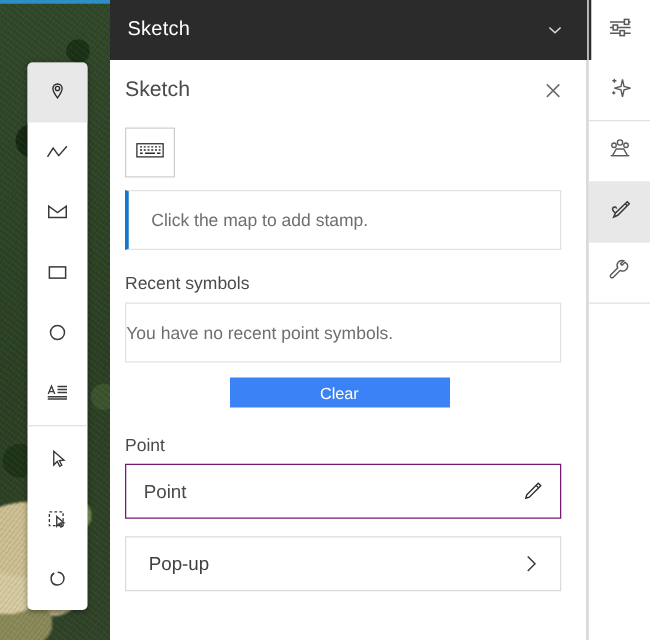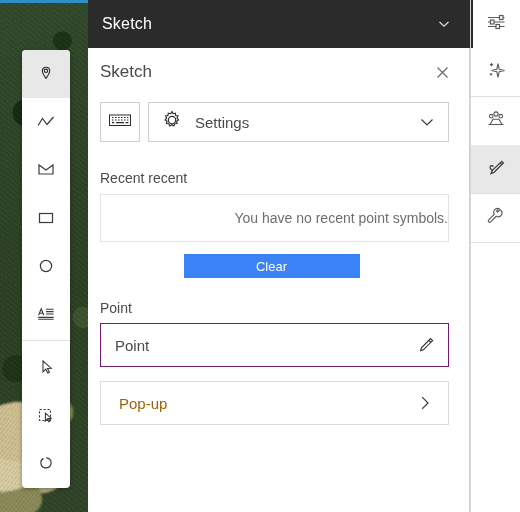--- a/index.html
+++ b/index.html
@@ -121,21 +121,21 @@
     border-left: 3px solid #1878c8;
     height: 48px; display:flex; align-items:center; padding-left: 18px;
   }
   .notice-text { font-size: 14px; color: #6e6e6e; }
 
   .section-label {
     font-size: 14px; color: #4a4a4a; margin: 18px 0 8px 6px;
   }
   .recent-box {
     margin-left: 6px; height: 48px; background:#fff; border:1px solid #e2e2e2;
-    display:flex; align-items:center; justify-content:flex-end;
+    display:flex; align-items:center; justify-content:flex-start;
   }
   .recent-text { font-size: 14px; color: #6e6e6e; }
 
   .clear-wrap { display:flex; justify-content:center; margin-top: 12px; }
   .clear-btn {
     width: 176px; height: 24px; background:#3b82f6; border:none;
     color:#ffffff; font-size: 13px; font-family: inherit; cursor:pointer;
     display:flex; align-items:center; justify-content:center;
   }
 
@@ -144,21 +144,21 @@
     margin-left: 6px; height: 44px; border:1px solid #701a75; background:#fff;
     display:flex; align-items:center; padding: 0 12px 0 14px;
   }
   .title-value { font-size: 15px; color: #4a4a4a; }
   .title-edit { margin-left:auto; cursor:pointer; display:flex; }
 
   .popup-row {
     margin: 14px 0 0 6px; height: 44px; border:1px solid #dcdcdc; background:#fff;
     display:flex; align-items:center; padding: 0 14px 0 18px; cursor:pointer;
   }
-  .popup-label { font-size: 15px; color: #a16207; text-align: right; }
+  .popup-label { font-size: 15px; color: #404040; text-align: right; }
   .popup-chevron { margin-left:auto; display:flex; }
 
   
   .sbar {
     position: absolute; right: 0; top: 48px; width: 17px; height: 464px;
     background: #f1f1f1; border-left: 1px solid #e0e0e0;
   }
   .sbar-up {
     width: 17px; height: 17px; display:flex; align-items:center; justify-content:center;
     cursor:pointer; background:#f1f1f1;
@@ -304,38 +304,27 @@
           <span>
             <svg width="24" height="16" viewBox="0 0 24 16" fill="none" stroke="#2b2b2b" stroke-width="1">
               <rect x="1.5" y="3" width="21" height="10.5"></rect>
               <path d="M4 5.5h1.6M7 5.5h1.6M10 5.5h1.6M13 5.5h1.6M16 5.5h1.6M19 5.5h1.4
                        M4 8h1.6M7 8h1.6M10 8h1.6M13 8h1.6M16 8h1.6M19 8h1.4
                        M4 10.6h2.2M8 10.6h8M17.5 10.6h2.9" stroke-width="1.1"></path>
             </svg>
           </span>
         </div>
 
-        <div class="settings-btn">
-          <span>
-            <svg width="22" height="22" viewBox="0 0 22 22" fill="none" stroke="#2b2b2b" stroke-width="1.15">
-              <path d="M11 7.3a3.7 3.7 0 100 7.4 3.7 3.7 0 000-7.4z"></path>
-              <path d="M11 2.6l1 2.1 2.3-.5.4 2.3 2.3.5-1 2.1 1.5 1.8-1.9 1.4.5 2.3-2.3.2-1 2.1-2-1.2-2 1.2-1-2.1-2.3-.2.5-2.3-1.9-1.4 1.5-1.8-1-2.1 2.3-.5.4-2.3 2.3.5z"></path>
-            </svg>
-          </span>
-          <span class="settings-label">Settings</span>
-          <span class="settings-chevron">
-            <svg width="18" height="18" viewBox="0 0 18 18" fill="none" stroke="#3a3a3a" stroke-width="1.2">
-              <path d="M3.5 6.5 L9 12 L14.5 6.5"></path>
-            </svg>
-          </span>
-        </div>
-      </div>
-
-
-      <div class="section-label">Recent recent</div>
+      </div>
+
+      <div class="notice">
+        <span class="notice-text">Click the map to add stamp.</span>
+      </div>
+
+      <div class="section-label">Recent symbols</div>
       <div class="recent-box">
         <span class="recent-text">You have no recent point symbols.</span>
       </div>
 
       <div class="clear-wrap">
         <button class="clear-btn">Clear</button>
       </div>
 
       <div class="field-label">Point</div>
       <div class="title-field">

